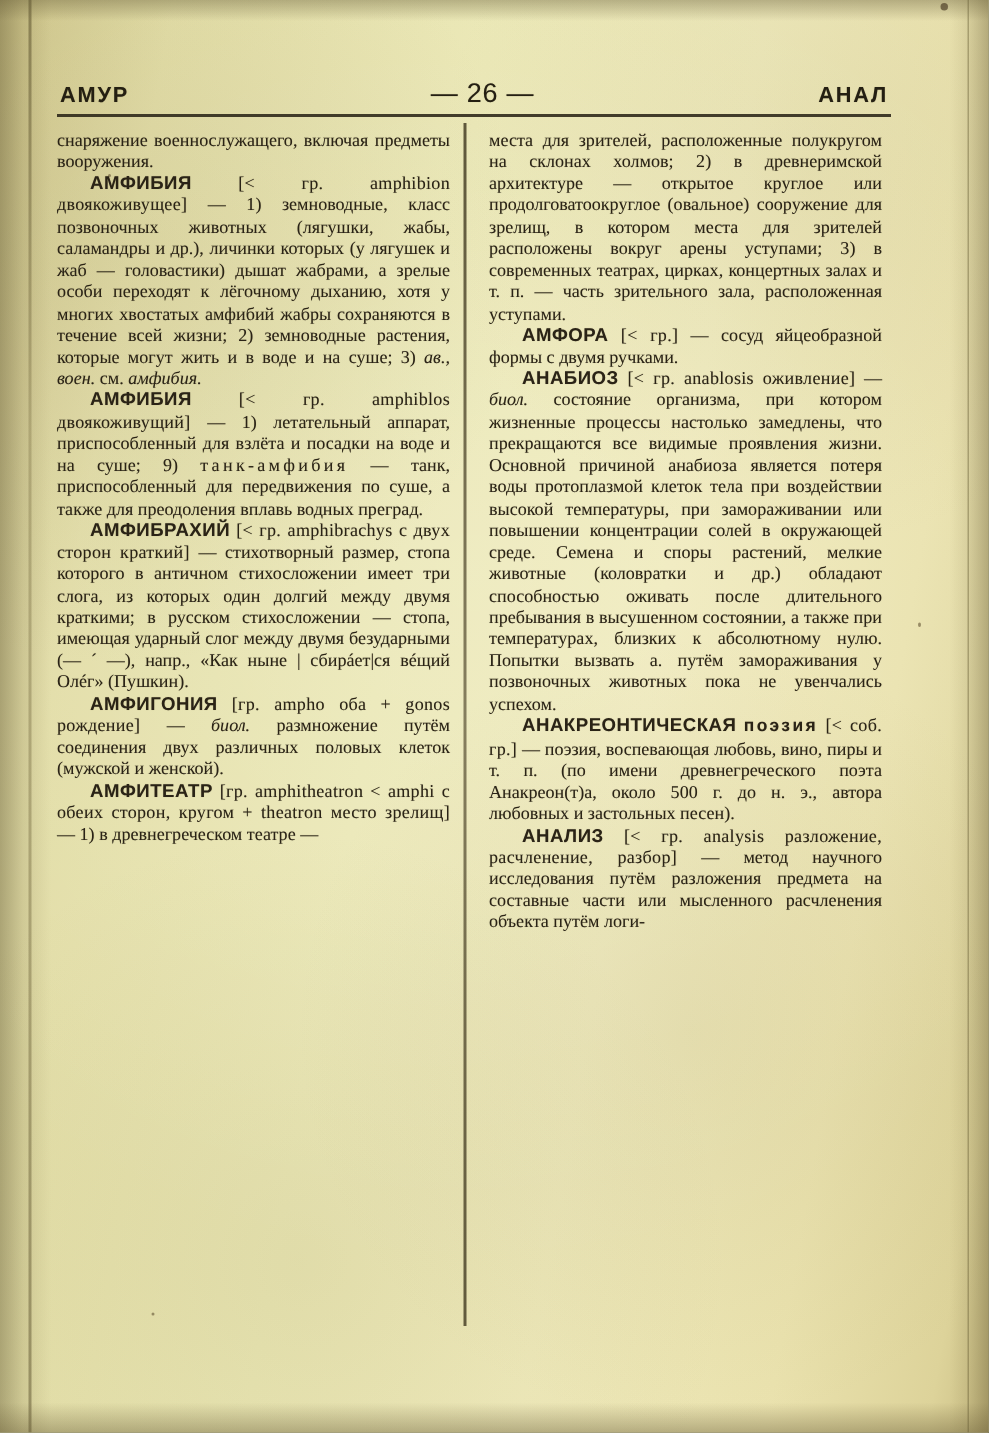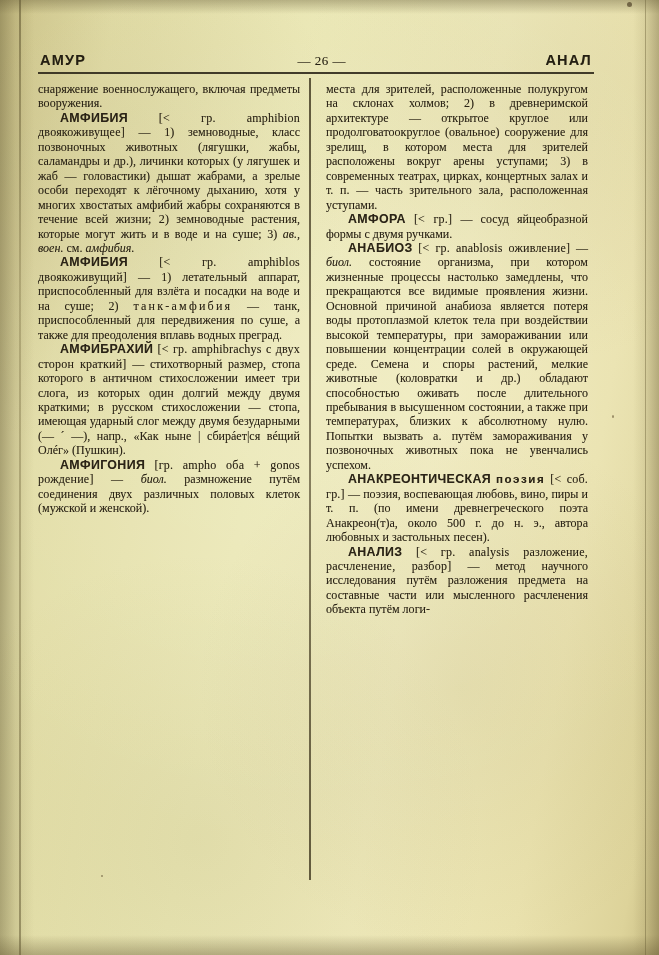--- a/index.html
+++ b/index.html
@@ -105,23 +105,23 @@
     align-items: baseline;
     justify-content: space-between;
     font-family: "Liberation Sans", "DejaVu Sans", sans-serif;
     font-weight: bold;
     font-size: 14.5px;
     letter-spacing: 1.2px;
     color: #241f12;
     padding: 0 2px 2px 2px;
   }
   .runhead .folio {
-    font-family: Liberation Serif, serif;
+    font-family: Liberation Sans, sans-serif;
     font-weight: normal;
-    font-size: 13px;
+    font-size: 18px;
     letter-spacing: .5px;
     position: relative;
     left: 6px;
   }
   .rule {
     height: 0;
     border-top: 2.2px solid #2a2417;
     margin: 1px 0 8px 0;
     opacity: .88;
   }
@@ -214,33 +214,37 @@
         <p class="entry cont">снаряжение военнослужащего, включая предметы вооружения.</p>
 
 
         <p class="entry">
           <span class="hw">АМФИБИЯ</span>
           <span class="lat">[&lt; гр. amphibion двоякоживущее]</span><span> — 1) земноводные, класс позвоночных животных (лягушки, жабы, саламандры и др.), личинки которых (у лягушек и жаб — головастики) дышат жабрами, а зрелые особи переходят к лёгочному дыханию, хотя у многих хвостатых амфибий жабры сохраняются в течение всей жизни; 2) земноводные растения, которые могут жить и в воде и на суше; 3) </span><span class="ital">ав., воен.</span><span> см. </span><span class="ital">амфибия.</span>
         </p>
 
         <p class="entry">
           <span class="hw">АМФИБИЯ</span>
-          <span class="lat">[&lt; гр. amphiblos двоякоживущий]</span><span> — 1) летательный аппарат, приспособленный для взлёта и посадки на воде и на суше; 2) </span><span class="spaced">танк-амфибия</span><span> — танк, приспособленный для передвижения по суше, а также для преодоления вплавь водных преград.</span>
+          <span class="lat">[&lt; гр. amphiblos двоякоживущий]</span><span> — 1) летательный аппарат, приспособленный для взлёта и посадки на воде и на суше; 9) </span><span class="spaced">танк-амфибия</span><span> — танк, приспособленный для передвижения по суше, а также для преодоления вплавь водных преград.</span>
         </p>
 
         <p class="entry">
           <span class="hw">АМФИБРАХИЙ</span>
           <span class="lat">[&lt; гр. amphibrachys с двух сторон краткий]</span><span> — стихотворный размер, стопа которого в античном стихосложении имеет три слога, из которых один долгий между двумя краткими; в русском стихосложении — стопа, имеющая ударный слог между двумя безударными (— ´ —), напр., «Как ныне | сбирáет|ся вéщий Олéг» (Пушкин).</span>
         </p>
 
         <p class="entry">
           <span class="hw">АМФИГОНИЯ</span>
           <span class="lat">[гр. ampho оба + gonos рождение]</span><span> — </span><span class="ital">биол.</span><span> размножение путём соединения двух различных половых клеток (мужской и женской).</span>
         </p>
 
+        <p class="entry">
+          <span class="hw">АМФИТЕАТР</span>
+          <span class="lat">[гр. amphitheatron &lt; amphi с обеих сторон, кругом + theatron место зрелищ]</span><span> — 1) в древнегреческом театре —</span>
+        </p>
 
       </div>
 
       <div class="col col-right">
 
         <p class="entry cont">места для зрителей, расположенные полукругом на склонах холмов; 2) в древнеримской архитектуре — открытое круглое или продолговатоокруглое (овальное) сооружение для зрелищ, в котором места для зрителей расположены вокруг арены уступами; 3) в современных театрах, цирках, концертных залах и т. п. — часть зрительного зала, расположенная уступами.</p>
 
 
         <p class="entry">
           <span class="hw">АМФОРА</span>

